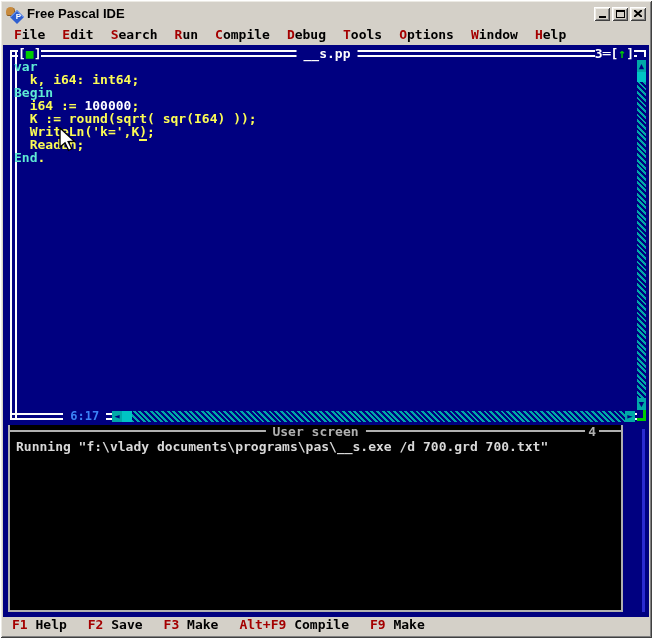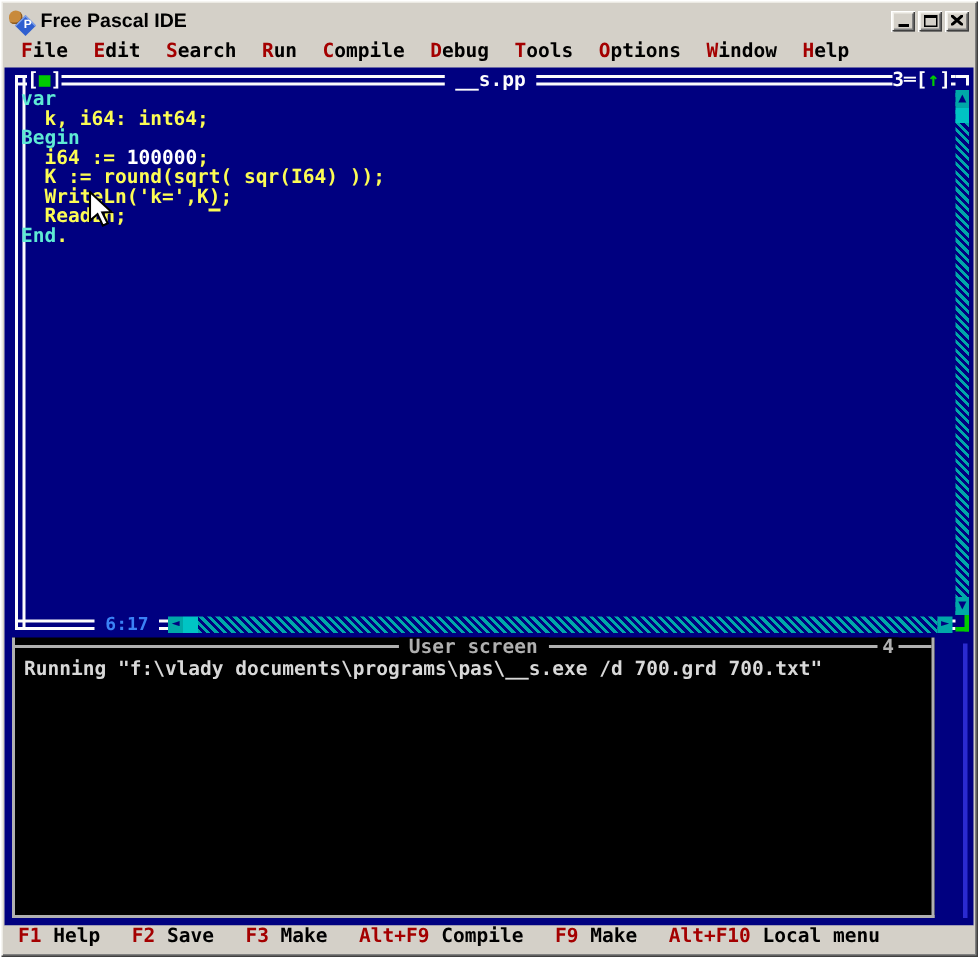--- a/index.html
+++ b/index.html
@@ -161,16 +161,15 @@
 
     <div class="blue-line"></div>
   </div>
 
   <div class="statusbar">
       <span class="st-item"><span class="st-key">F1 </span><span class="st-label">Help</span></span>
       <span class="st-item"><span class="st-key">F2 </span><span class="st-label">Save</span></span>
       <span class="st-item"><span class="st-key">F3 </span><span class="st-label">Make</span></span>
       <span class="st-item"><span class="st-key">Alt+F9 </span><span class="st-label">Compile</span></span>
       <span class="st-item"><span class="st-key">F9 </span><span class="st-label">Make</span></span>
-      <span class="st-item"><span class="st-key">Alt+F10 </span><span class="st-label">Local menu</span></span>
     </div>
 
 </div>
 
 </body></html>

